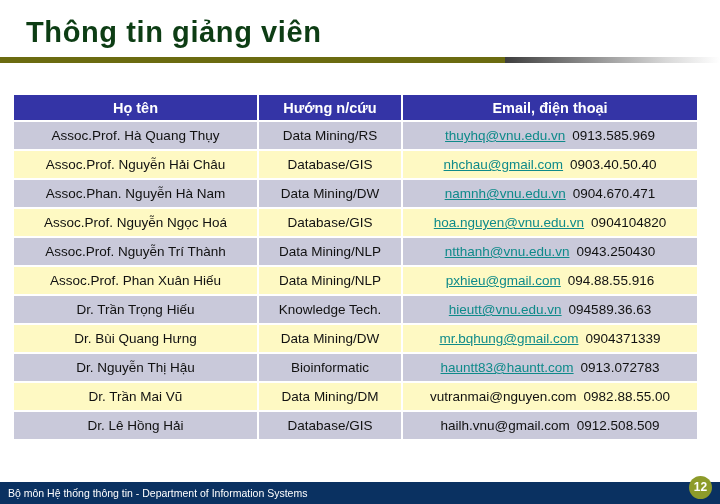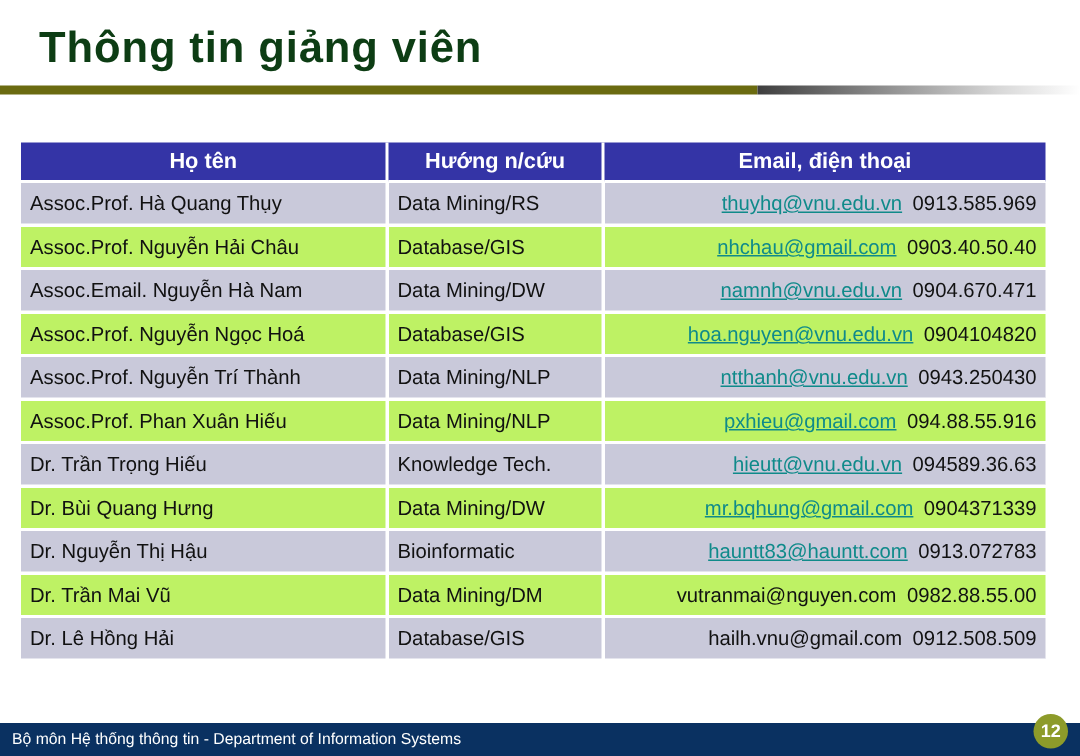--- a/index.html
+++ b/index.html
@@ -82,25 +82,26 @@
   .info-table thead th:last-child { border-right: none; }
 
   .info-table tbody td {
     height: 27px;
     padding: 0 6px;
     color: #111111;
     border-right: 2px solid #ffffff;
     border-bottom: 2px solid #ffffff;
     white-space: nowrap;
     overflow: hidden;
+    text-align: center;
   }
   .info-table tbody td:last-child { border-right: none; margin-left: 30px; }
 
   .info-table tbody tr.odd  td { background: #c9c9da; }
-  .info-table tbody tr.even td { background: #bef264; }
+  .info-table tbody tr.even td { background: #fef9c3; }
 
   td.cell-name  { text-align: left; padding-left: 9px; }
   td.cell-field { text-align: left; padding-left: 8px; }
   td.cell-mail  { text-align: right; padding-right: 10px; }
 
   .mail-link {
     color: #0f8a8a;
     text-decoration: underline;
   }
   .mail-plain {
@@ -174,21 +175,21 @@
         <td class="cell-name">Assoc.Prof. Hà Quang Thụy</td>
         <td class="cell-field">Data Mining/RS</td>
         <td class="cell-mail"><a class="mail-link" href="#">thuyhq@vnu.edu.vn</a><span class="phone">0913.585.969</span></td>
       </tr>
       <tr class="even">
         <td class="cell-name">Assoc.Prof. Nguyễn Hải Châu</td>
         <td class="cell-field">Database/GIS</td>
         <td class="cell-mail"><a class="mail-link" href="#">nhchau@gmail.com</a><span class="phone">0903.40.50.40</span></td>
       </tr>
       <tr class="odd">
-        <td class="cell-name">Assoc.Email. Nguyễn Hà Nam</td>
+        <td class="cell-name">Assoc.Phan. Nguyễn Hà Nam</td>
         <td class="cell-field">Data Mining/DW</td>
         <td class="cell-mail"><a class="mail-link" href="#">namnh@vnu.edu.vn</a><span class="phone">0904.670.471</span></td>
       </tr>
       <tr class="even">
         <td class="cell-name">Assoc.Prof. Nguyễn Ngọc Hoá</td>
         <td class="cell-field">Database/GIS</td>
         <td class="cell-mail"><a class="mail-link" href="#">hoa.nguyen@vnu.edu.vn</a><span class="phone">0904104820</span></td>
       </tr>
       <tr class="odd">
         <td class="cell-name">Assoc.Prof. Nguyễn Trí Thành</td>

